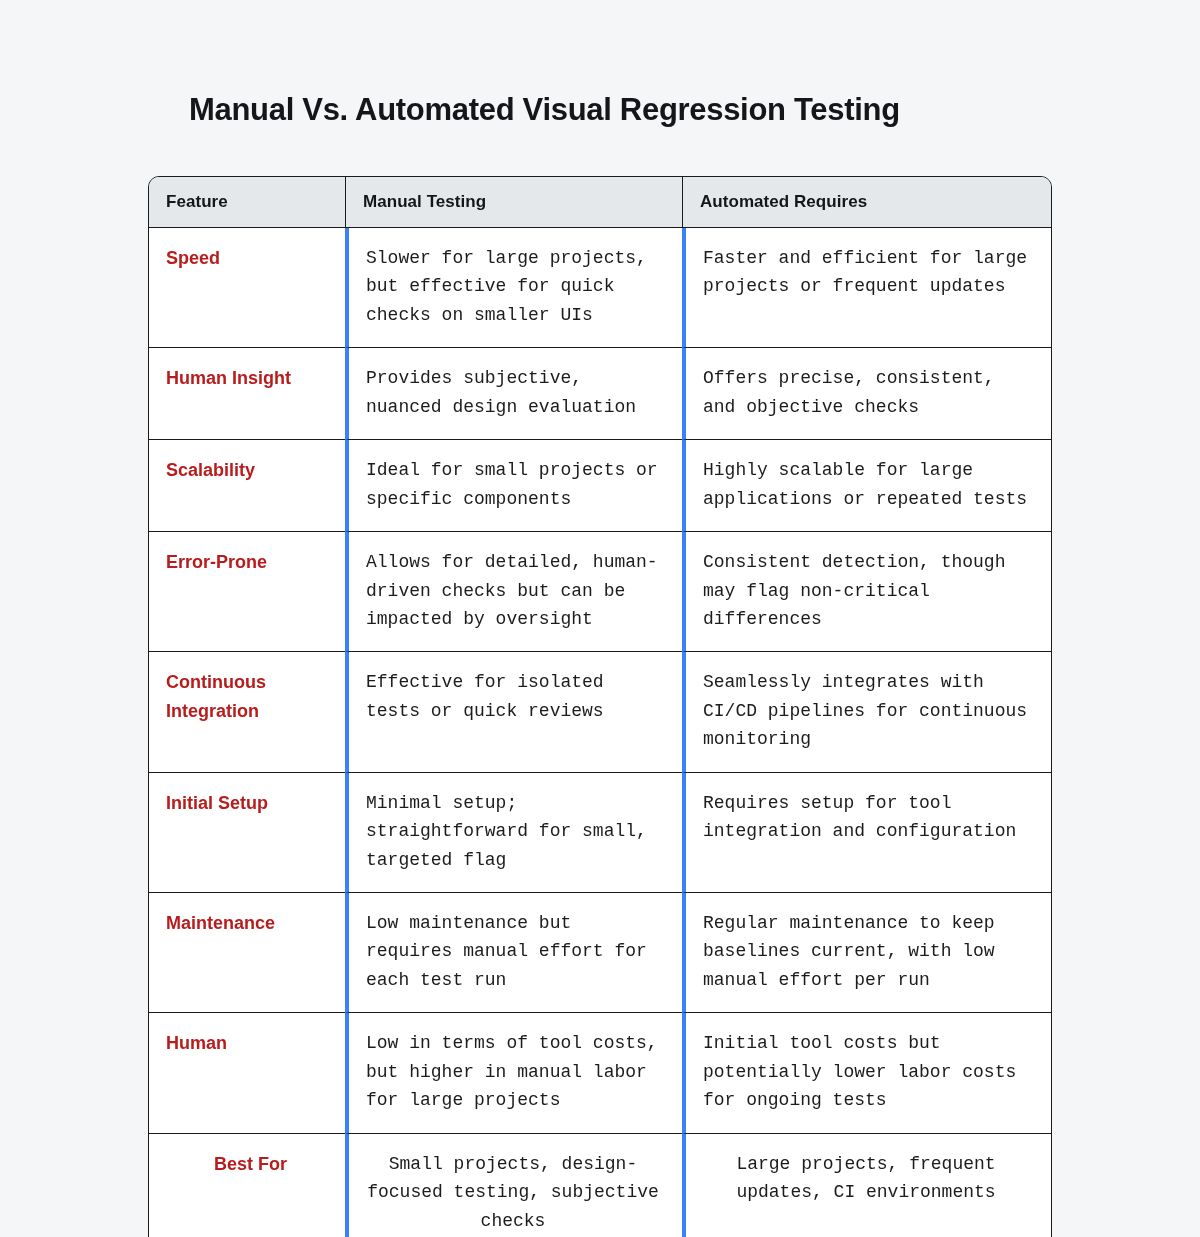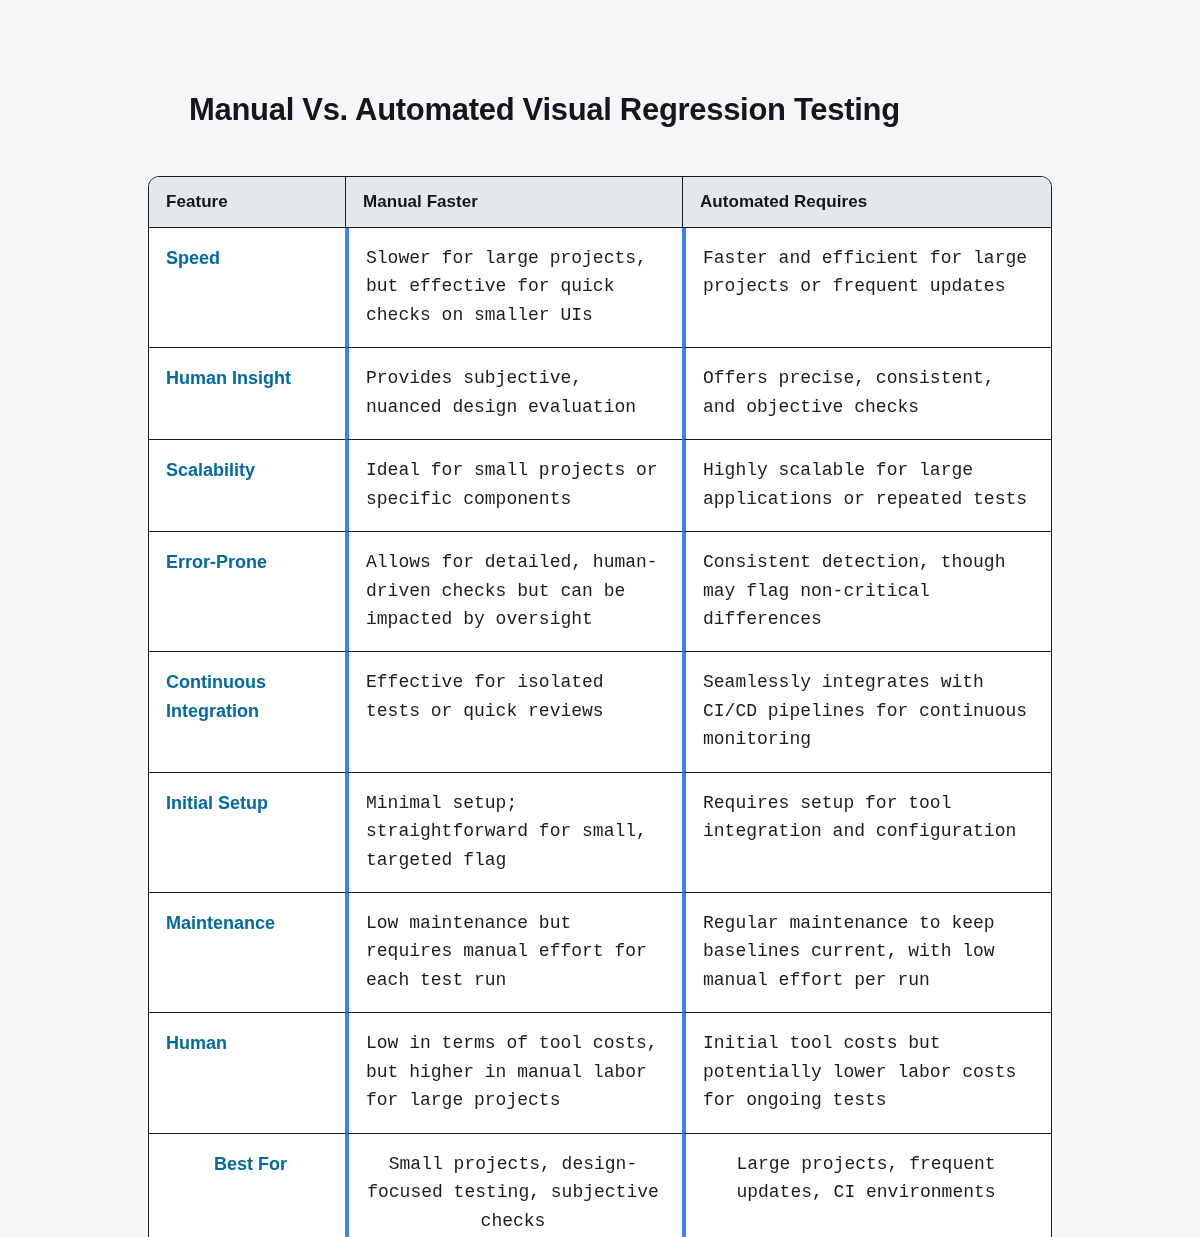--- a/index.html
+++ b/index.html
@@ -81,21 +81,21 @@
     vertical-align: top;
     padding: 16px 22px 18px 17px;
     border-bottom: 1px solid #1b1b1b;
   }
   table.compare tbody td.col-div {
     border-left: 4px solid #3b82f6;
     font-family: Liberation Mono, monospace;
   }
   table.compare tbody td.feature-cell {
     font-weight: bold;
-    color: #0369a1;
+    color: #b91c1c;
     font-size: 18px;
     padding-right: 10px;
   }
   table.compare tbody tr:last-child td {
     border-bottom: none;
     text-align: center;
   }
 </style>
 </head>
 <body>
@@ -107,21 +107,21 @@
   <div class="table-wrap">
     <table class="compare">
       <colgroup>
         <col class="c-feature">
         <col class="c-manual">
         <col class="c-auto">
       </colgroup>
       <thead>
         <tr>
           <th>Feature</th>
-          <th class="col-div">Manual Faster</th>
+          <th class="col-div">Manual Testing</th>
           <th class="col-div">Automated Requires</th>
         </tr>
       </thead>
       <tbody>
           <tr>
             <td class="feature-cell">Speed</td>
             <td class="col-div">Slower for large projects, but effective for quick checks on smaller UIs</td>
             <td class="col-div">Faster and efficient for large projects or frequent updates</td>
           </tr>
           <tr>

